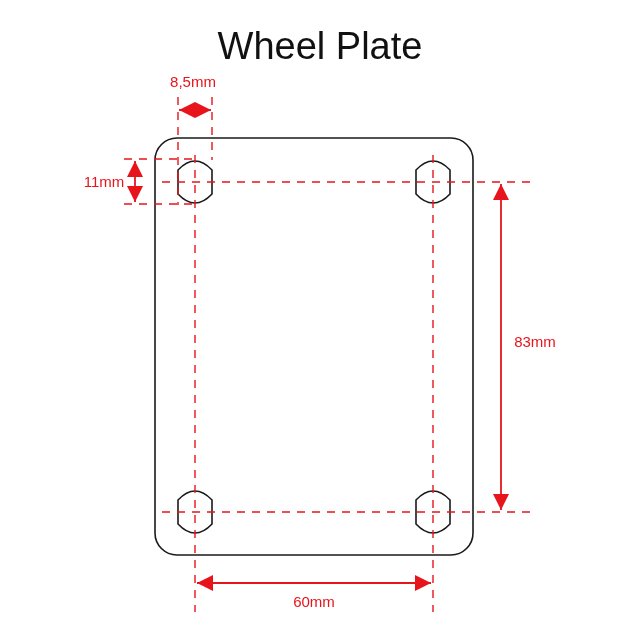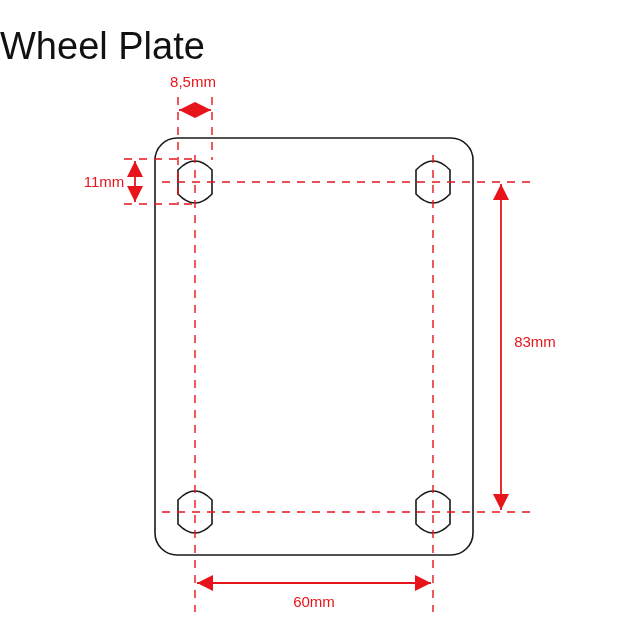--- a/index.html
+++ b/index.html
@@ -1,18 +1,18 @@
 <!DOCTYPE html>
 <html><head>
   <meta charset="utf-8">
   <style>
     html, body { margin: 0; padding: 0; background: #ffffff; }
     body { width: 640px; height: 640px; position: relative; overflow: hidden; }
     .title {
-      position: absolute; left: 0; top: 20px; width: 640px; text-align: left;
+      position: absolute; left: 0; top: 20px; width: 640px; text-align: center;
       font-family: "Liberation Sans", sans-serif; font-size: 38px; color: #111111;
       line-height: 52px;
     }
     svg.drawing { position: absolute; left: 0; top: 0; }
     .dim-label {
       font-family: "Liberation Sans", sans-serif; font-size: 15px; fill: #e8141c;
     }
   </style>
 </head>
 <body>

